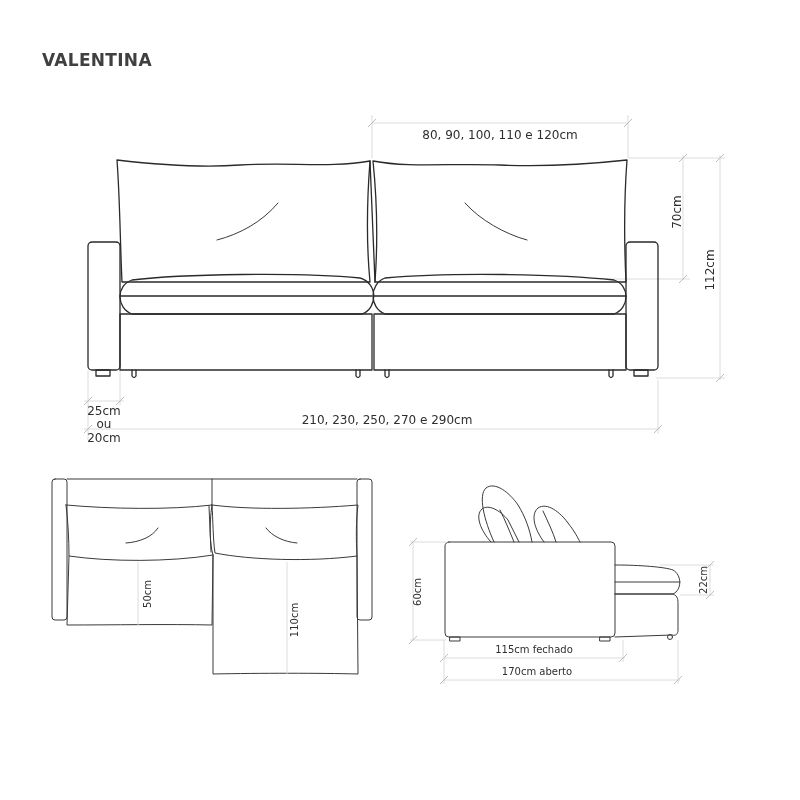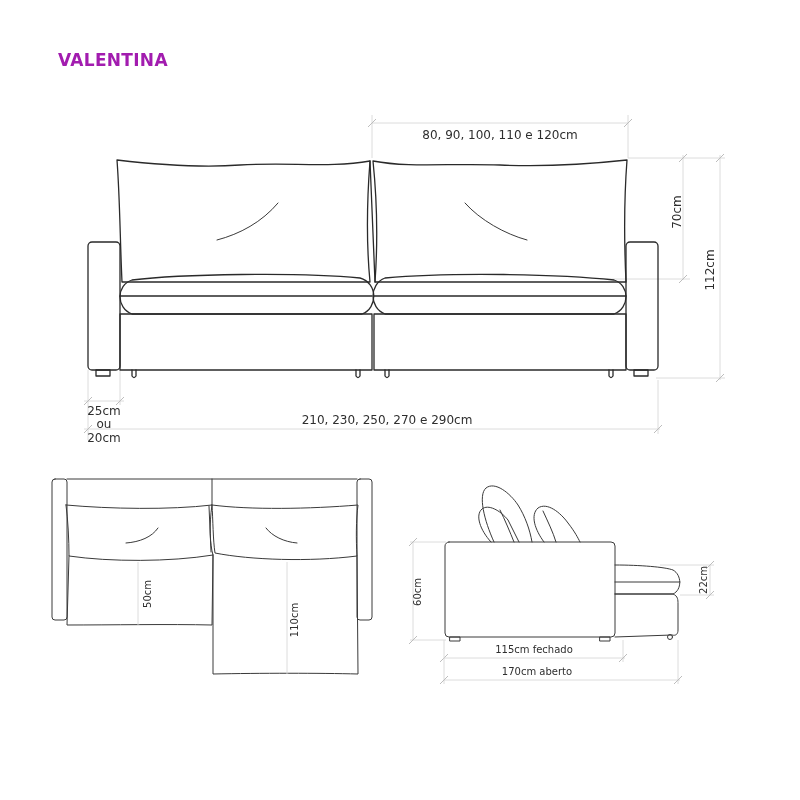--- a/index.html
+++ b/index.html
@@ -1,20 +1,20 @@
 <!DOCTYPE html>
 <html><head>
 <meta charset="utf-8">
 <style>
   html, body { margin: 0; padding: 0; background: #ffffff; }
   body { width: 800px; height: 800px; position: relative; overflow: hidden; font-family: "DejaVu Sans", sans-serif; }
   .title {
-    position: absolute; left: 58px; top: 50px;
+    position: absolute; left: 42px; top: 50px;
     font-family: "DejaVu Sans", sans-serif; font-weight: bold; font-size: 17px;
-    color: #a21caf; letter-spacing: 0.3px;
+    color: #404040; letter-spacing: 0.3px;
   }
   svg { position: absolute; left: 0; top: 0; }
   .lbl { font-family: "DejaVu Sans", sans-serif; fill: #2e2e2e; }
   .s { fill: none; stroke: #2a2a2a; stroke-width: 1.3; stroke-linejoin: round; stroke-linecap: round; }
   .st { fill: none; stroke: #3a3a3a; stroke-width: 1.0; stroke-linejoin: round; stroke-linecap: round; }
   .dim { fill: none; stroke: #d8d8d8; stroke-width: 0.9; }
   .tick { stroke: #bdbdbd; stroke-width: 1; }
 </style>
 </head>
 <body>

